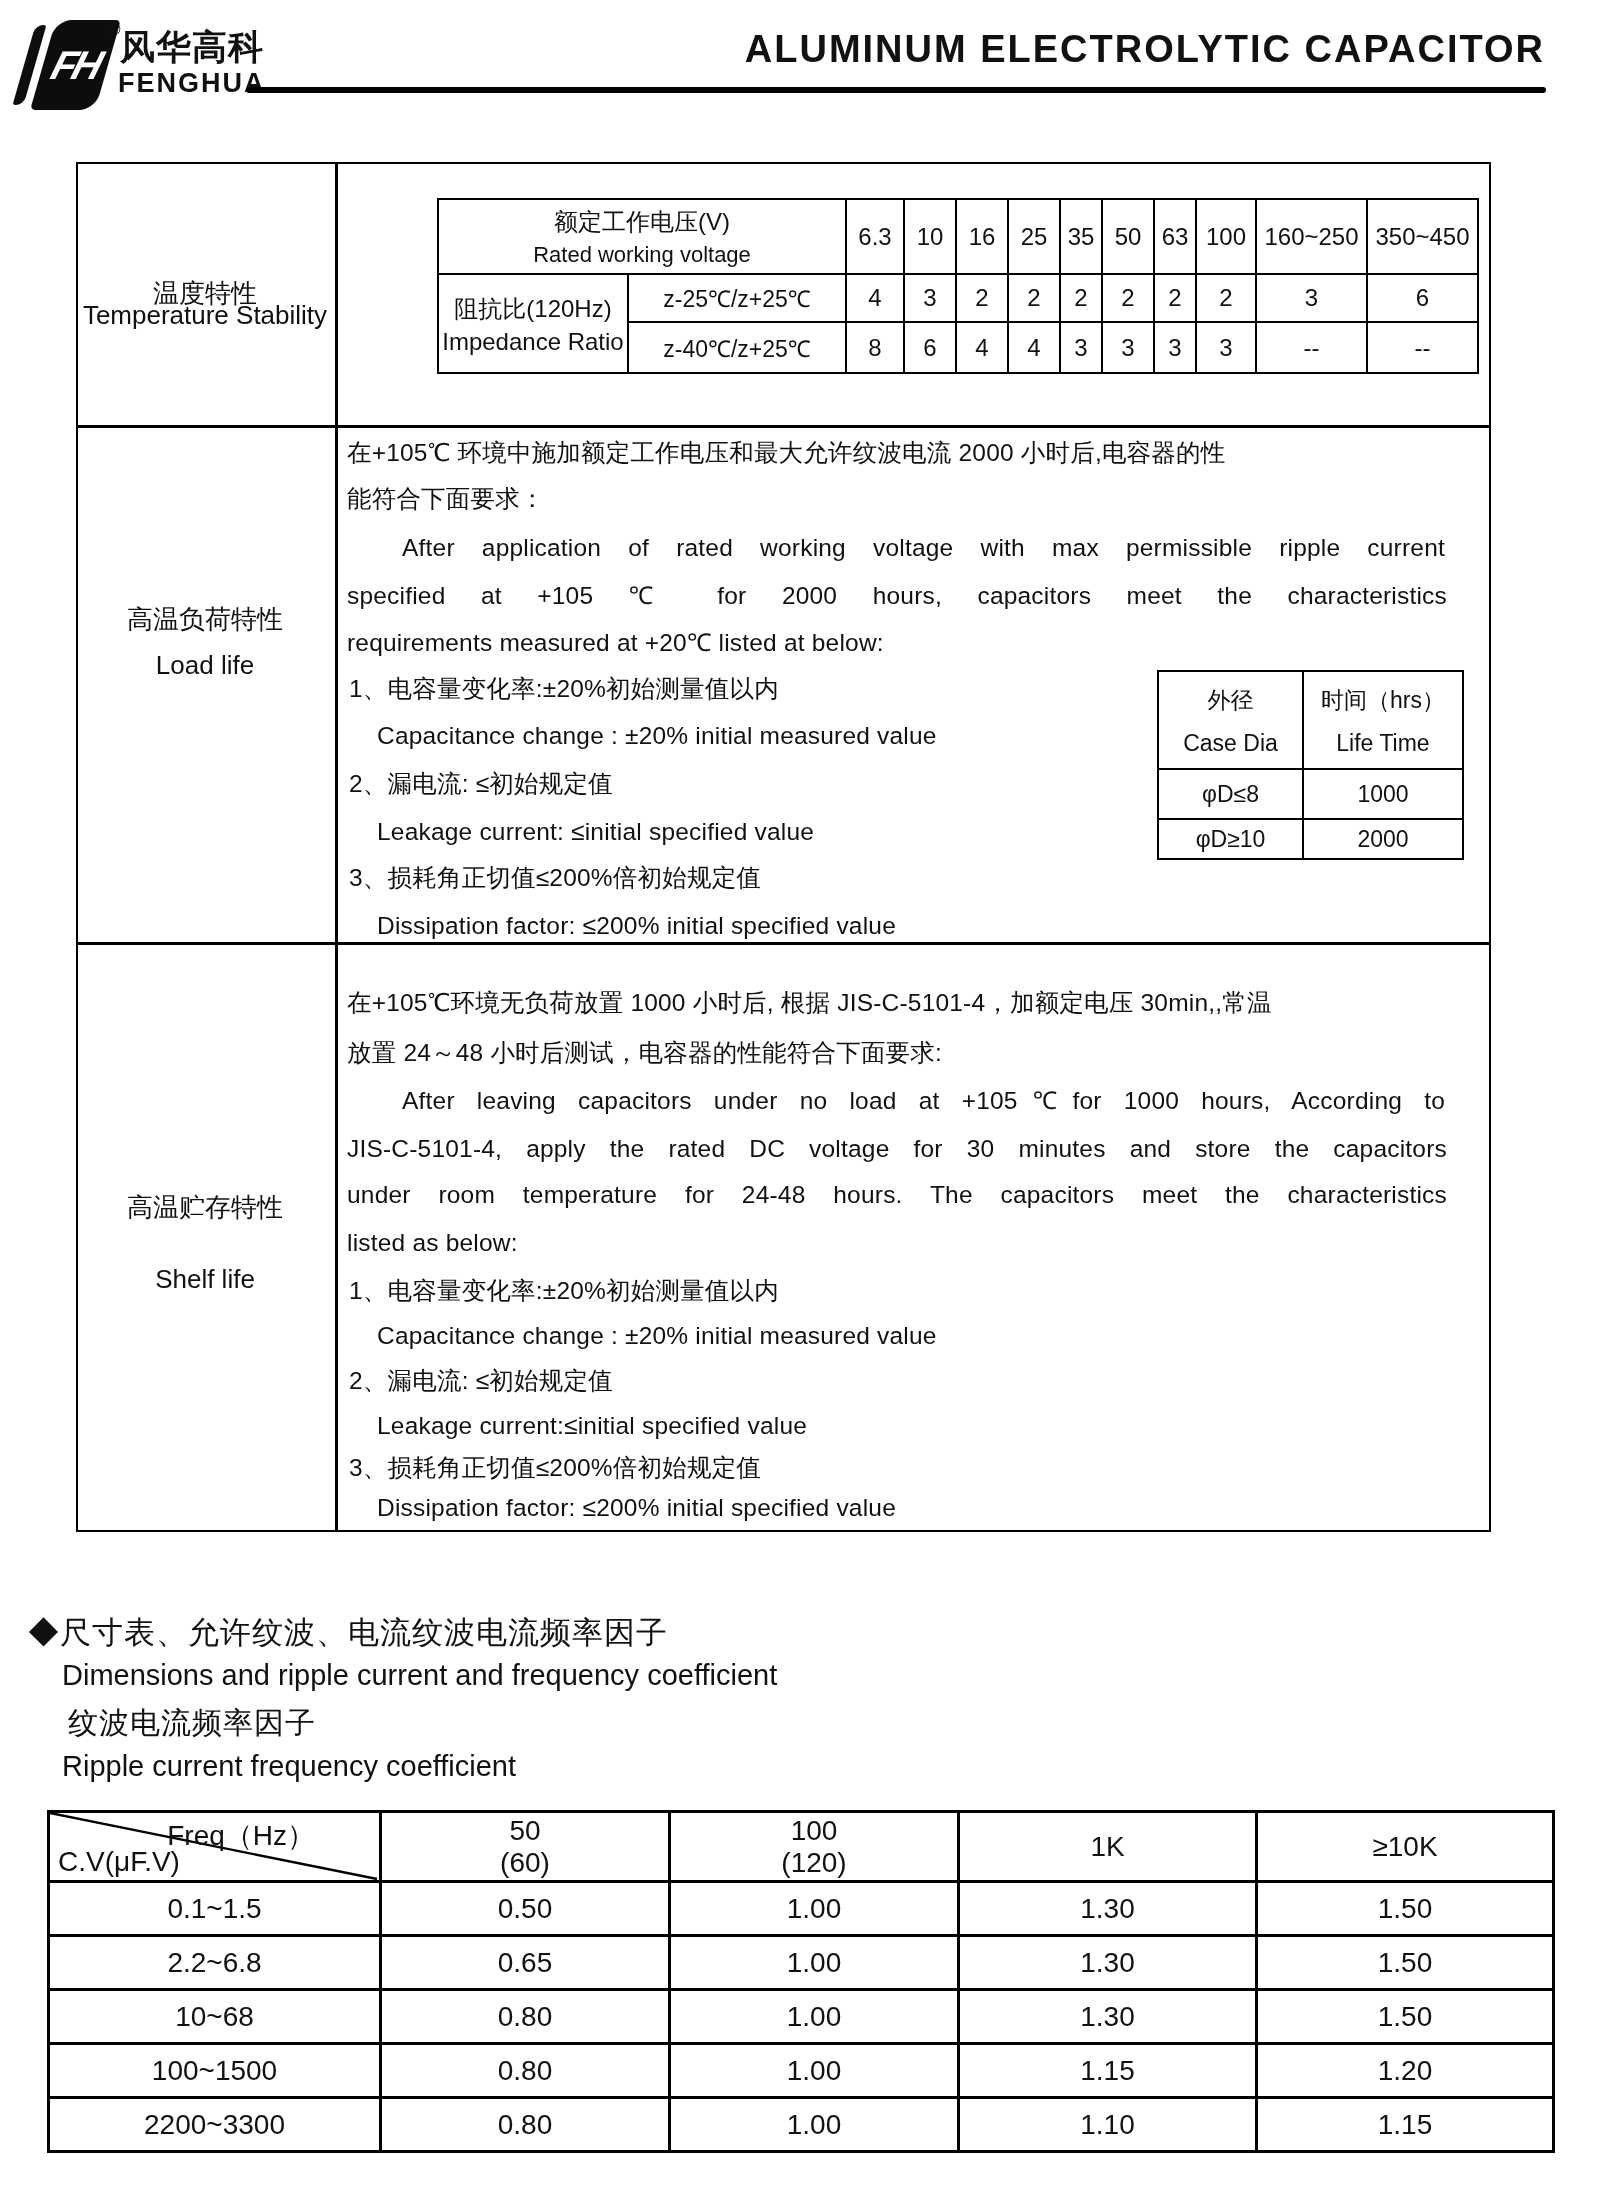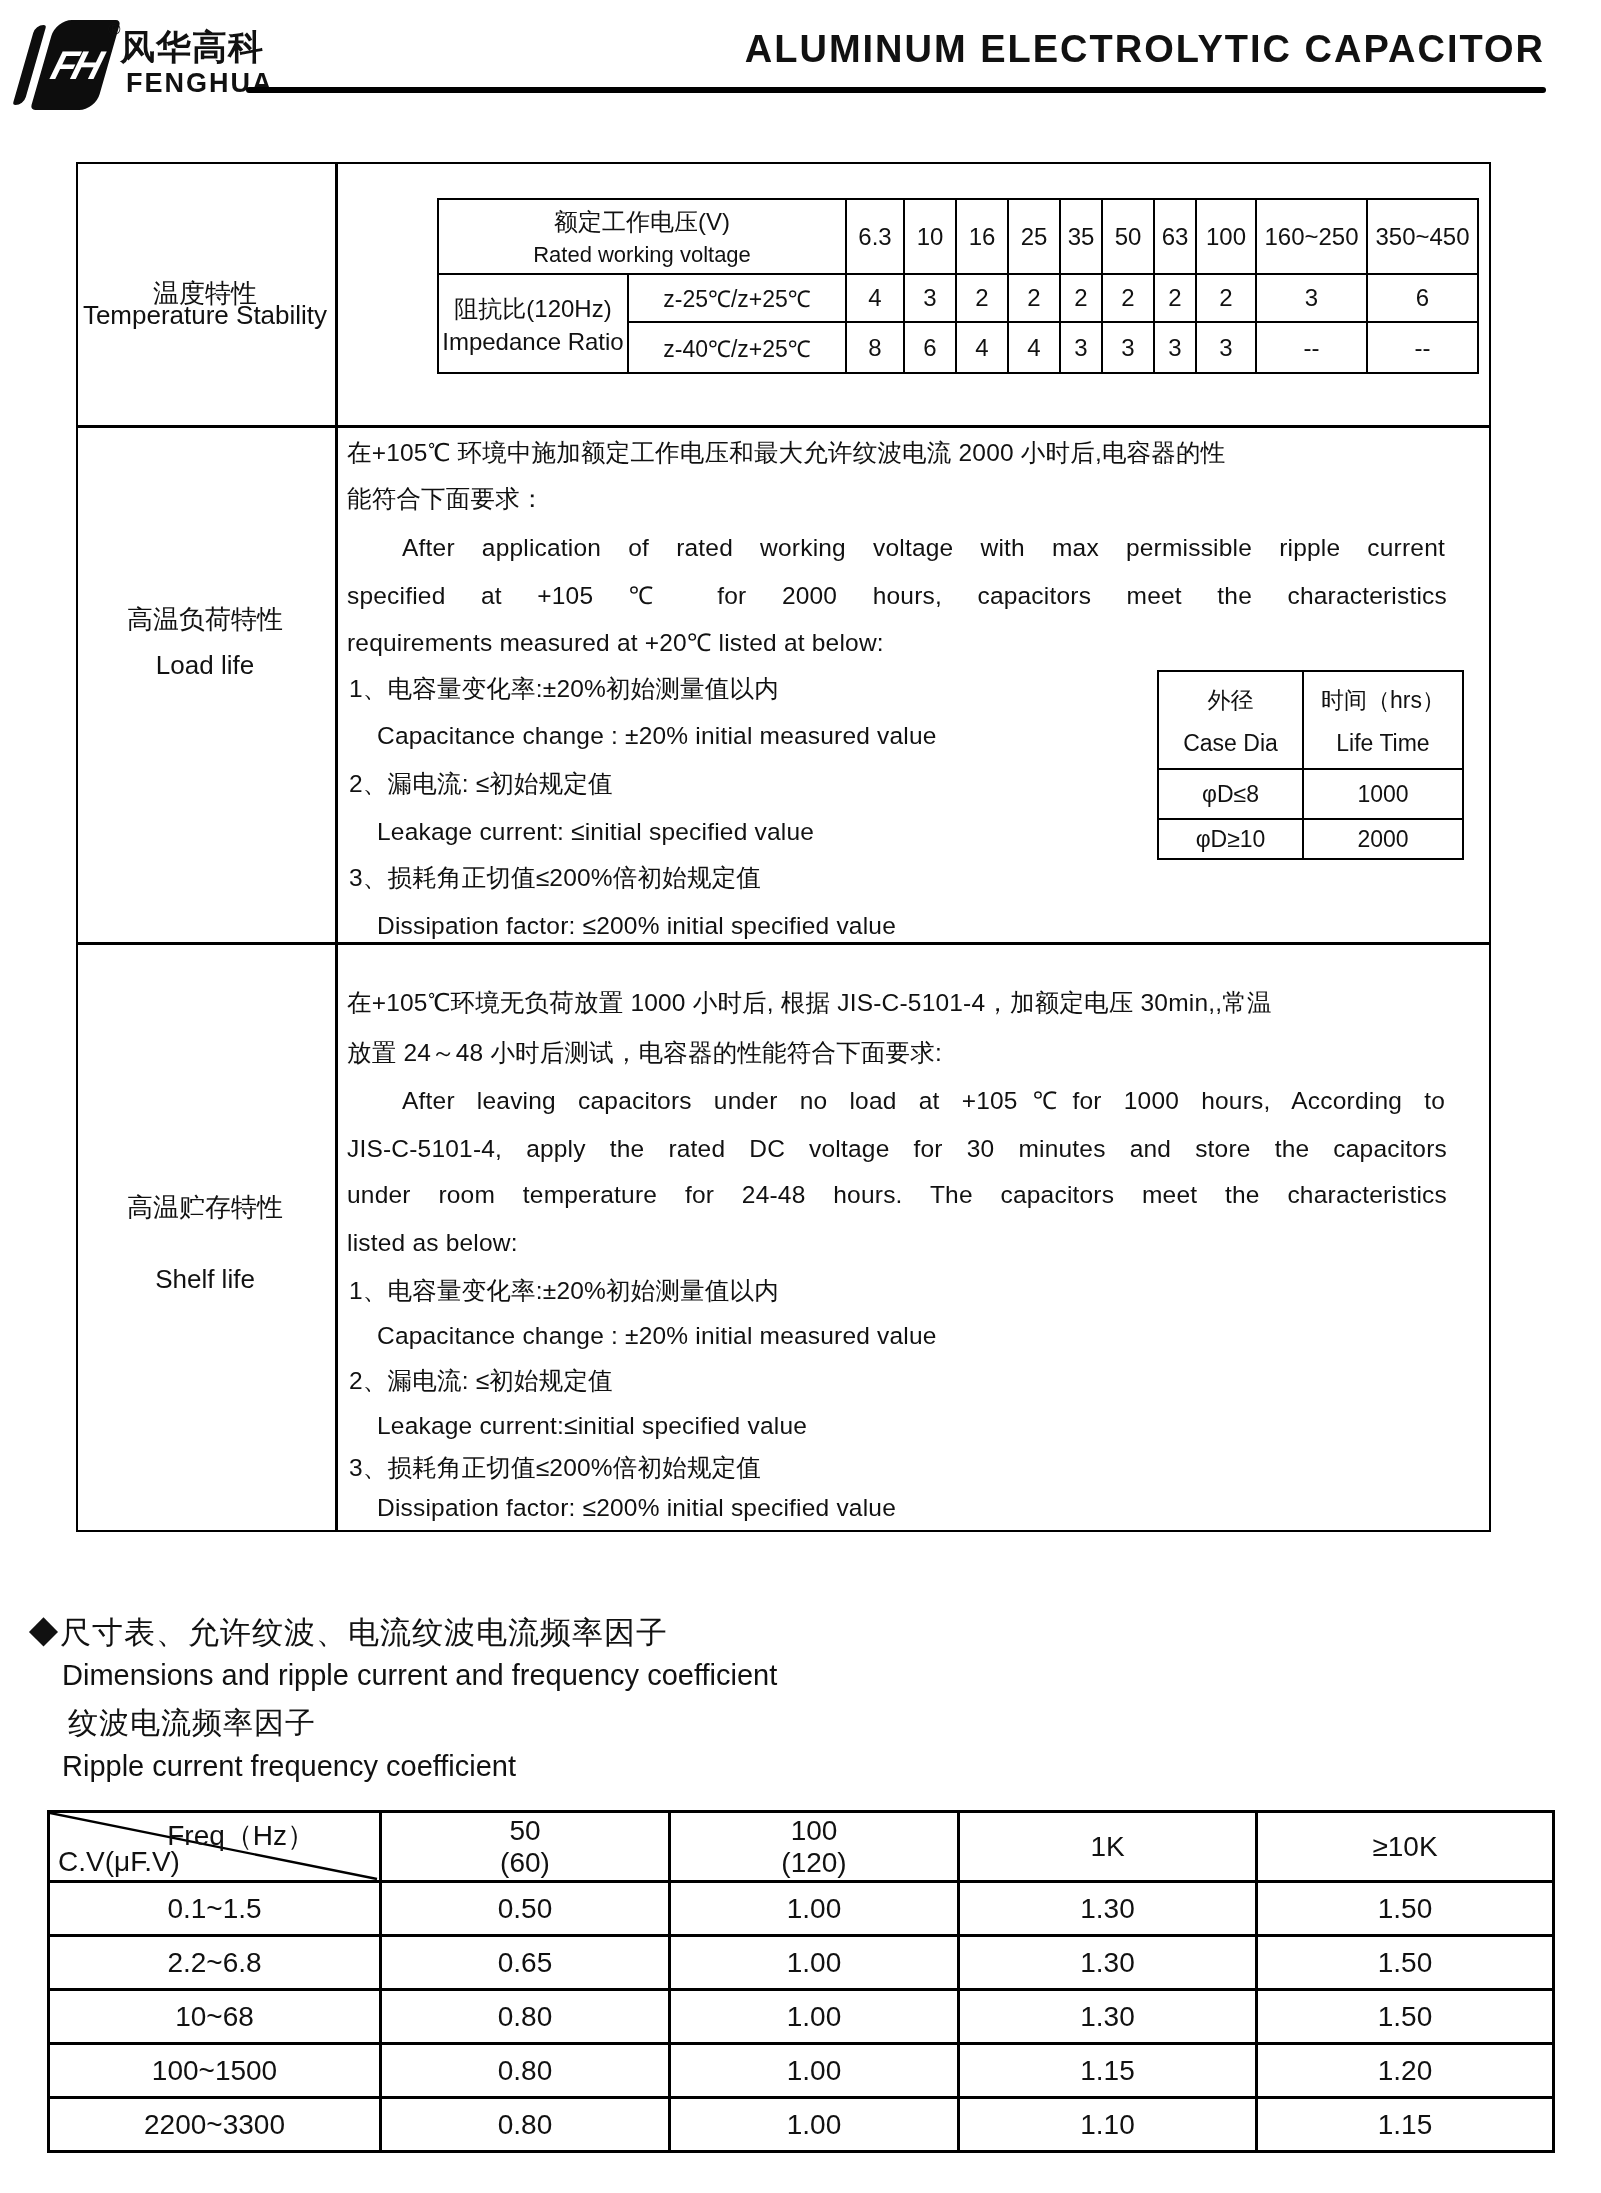--- a/index.html
+++ b/index.html
@@ -14,21 +14,21 @@
   
   .logo { position:absolute; left:24px; top:20px; width:84px; height:90px; }
   .logo-stroke { position:absolute; left:0; top:5px; width:11px; height:80px; background:#0d0d0d;
                  transform:skewX(-16deg); border-radius:8px 3px 8px 3px; }
   .logo-body { position:absolute; left:19px; top:0; width:65px; height:90px; background:#0d0d0d;
                transform:skewX(-16deg); border-radius:16px 5px 16px 5px;
                display:flex; align-items:center; justify-content:center; }
   .logo-fh { color:#fff; font-style:italic; font-weight:700; font-size:40px; letter-spacing:-4px; }
   .reg-mark { position:absolute; left:108px; top:20px; font-size:17px; }
   .brand-cn { position:absolute; left:120px; top:24px; font-size:35px; font-weight:700; letter-spacing:1px; white-space:nowrap; }
-  .brand-en { position:absolute; left:126px; top:68px; font-size:27px; font-weight:600; letter-spacing:2px; white-space:nowrap; }
+  .brand-en { position:absolute; left:118px; top:68px; font-size:27px; font-weight:600; letter-spacing:2px; white-space:nowrap; }
   .page-title { position:absolute; right:56px; top:28px; font-size:38px; font-weight:700; letter-spacing:2px; white-space:nowrap; }
   .title-rule { position:absolute; left:246px; top:87px; width:1300px; height:6px; background:#000; border-radius:3px; }
 
   
   .main-table { position:absolute; left:76px; top:162px; width:1411px; height:1366px; border:2.5px solid #000; }
   .mt-vdiv { position:absolute; left:257px; top:0; width:2.5px; height:100%; background:#000; }
   .mt-hdiv { position:absolute; left:0; width:100%; height:2.5px; background:#000; }
 
   .row-label { position:absolute; left:76px; width:258px; text-align:center; font-size:26px; white-space:nowrap; }
 

